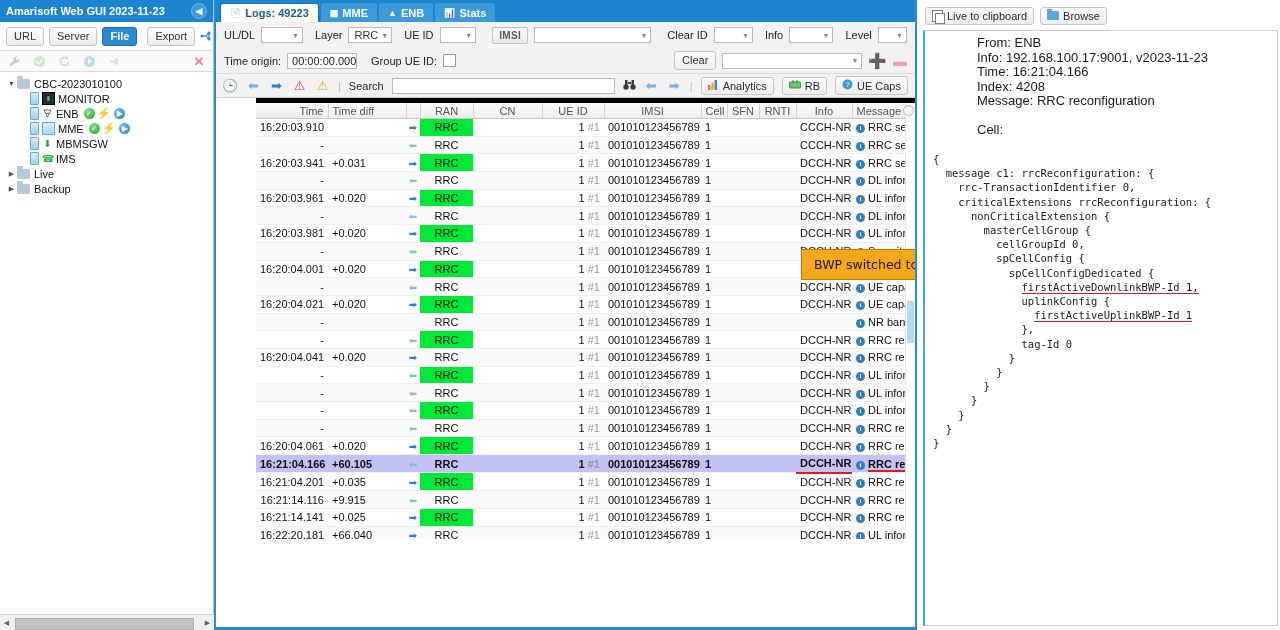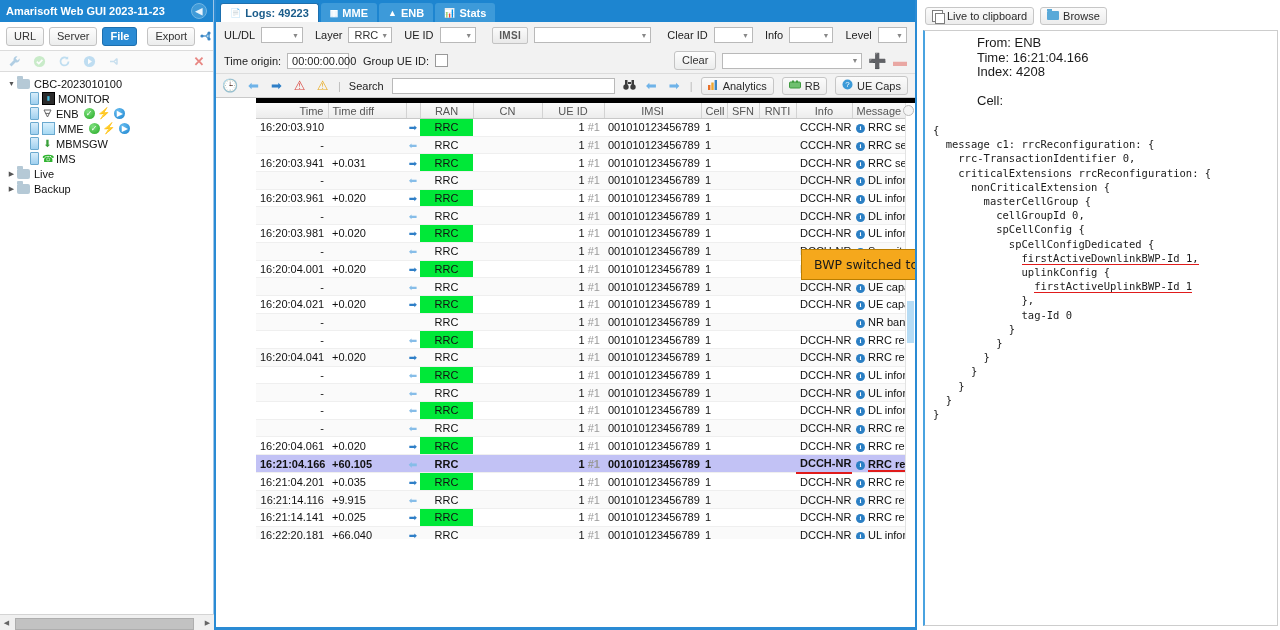--- a/index.html
+++ b/index.html
@@ -366,21 +366,21 @@
 
         <span class="flabel" style="margin-left:6px">Level</span>
         <span class="sel-box" style="width:42px">
           <span class="val"></span>
             <span class="caret">▼</span>
         </span>
       </div>
 
       <div class="frow" style="height:25px">
         <span class="flabel">Time origin:</span>
-        <span class="txt-box" style="width:62px">00:00:00.000</span>
+        <span class="txt-box" style="width:70px">00:00:00.000</span>
         <span class="flabel" style="margin-left:8px">Group UE ID:</span>
         <span class="chk"></span>
         <span style="flex:1"></span>
         <button class="btn">Clear</button>
         <span class="sel-box" style="width:140px">
           <span class="val"></span>
             <span class="caret">▼</span>
         </span>
         <span class="plusbtn">➕</span>
         <span class="minusbtn">▬</span>
@@ -828,22 +828,24 @@
       </button>
       <button class="smallbtn">
         <span class="folderic"></span>
         <span>Browse</span>
       </button>
     </div>
 
     <div class="rp-body">
       <div id="rp-header">
           <div class="rp-line">From: ENB</div>
+          <div class="rp-line">Info: 192.168.100.17:9001, v2023-11-23</div>
           <div class="rp-line">Time: 16:21:04.166</div>
           <div class="rp-line">Index: 4208</div>
+          <div class="rp-line">Message: RRC reconfiguration</div>
           <div class="rp-line">&nbsp;</div>
           <div class="rp-line">Cell:</div>
           <div class="rp-line">&nbsp;</div>
         </div>
       <div id="rp-code">
           <div class="rp-code">{</div>
           <div class="rp-code">  message c1: rrcReconfiguration: {</div>
           <div class="rp-code">    rrc-TransactionIdentifier 0,</div>
           <div class="rp-code">    criticalExtensions rrcReconfiguration: {</div>
           <div class="rp-code">      nonCriticalExtension {</div>

